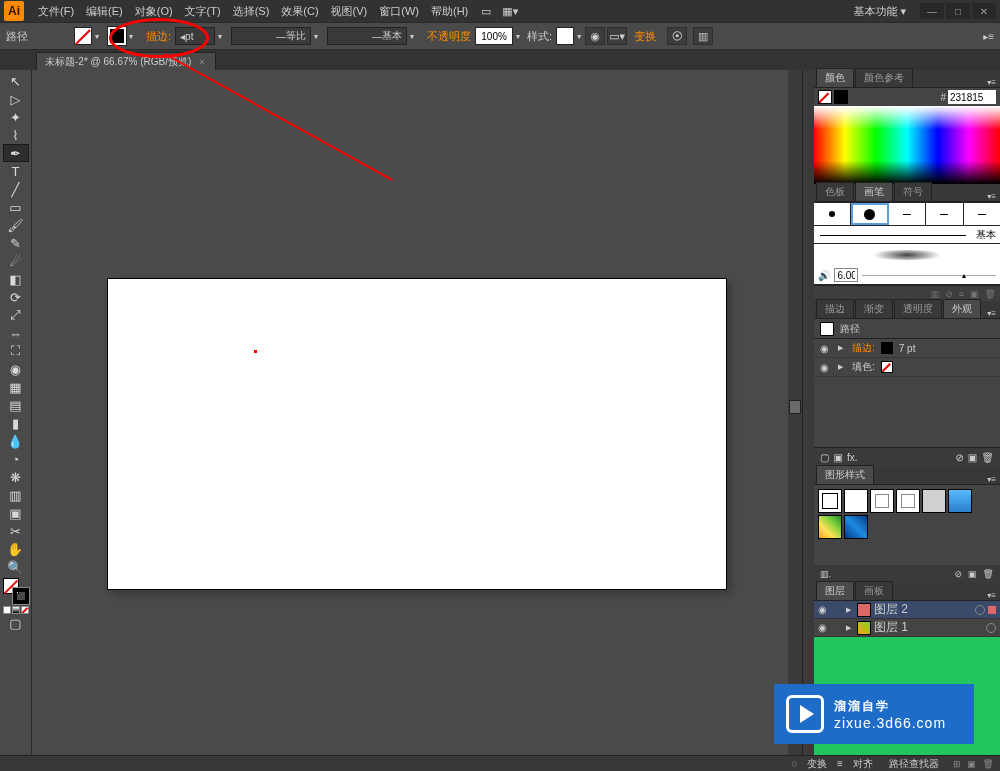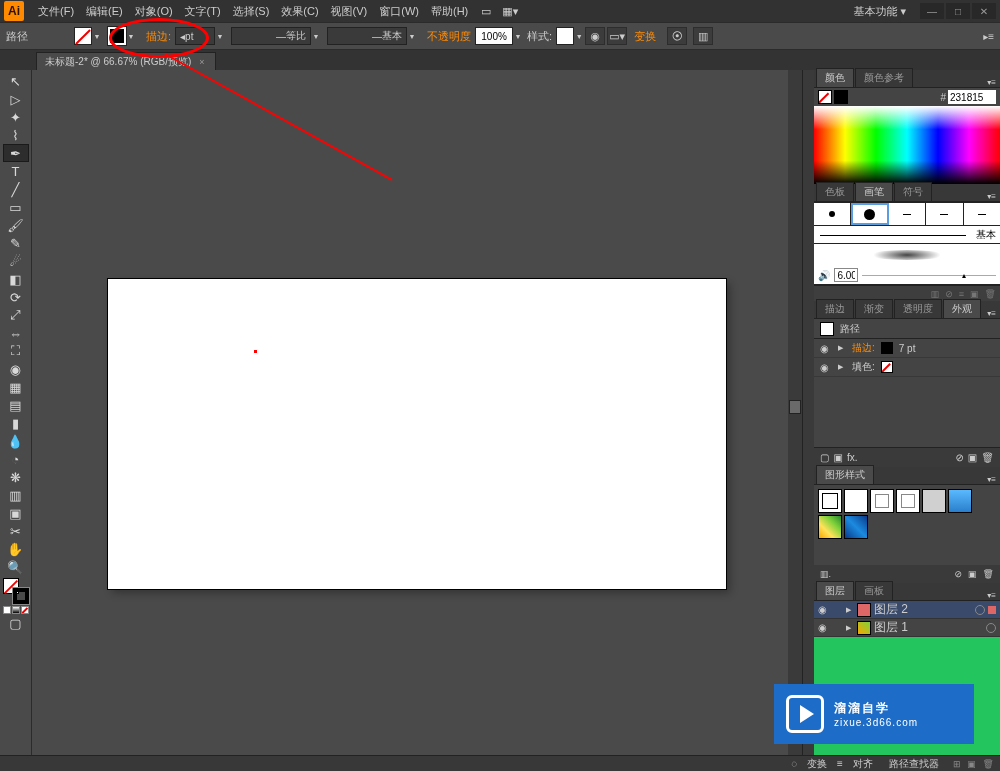--- a/index.html
+++ b/index.html
@@ -138,21 +138,21 @@
 .layers-panel .layer-row .cl { width: 14px; height: 14px; border: 1px solid #000; }
 .layers-panel .layer-row .name { flex: 1; font-size: 12px; }
 .layers-panel .layer-row .target { width: 10px; height: 10px; border: 1px solid #888; border-radius: 50%; }
 
 
 .watermark { position: absolute; right: 26px; bottom: 27px; width: 200px; height: 60px; background: #1d6cc7; display: flex; align-items: center; gap: 10px; padding: 6px 12px; z-index: 20; }
 .watermark .play { width: 38px; height: 38px; border: 3px solid #fff; border-radius: 6px; display: flex; align-items: center; justify-content: center; }
 .watermark .play::after { content: ""; border-left: 14px solid #fff; border-top: 9px solid transparent; border-bottom: 9px solid transparent; margin-left: 3px; }
 .watermark .text { color: #fff; }
 .watermark .text .big { font-size: 12px; font-weight: bold; letter-spacing: 2px; }
-.watermark .text .small { font-size: 10px; letter-spacing: 1px; }
+.watermark .text .small { font-size: 14px; letter-spacing: 1px; }
 
 
 .bottom-panel-strip { height: 16px; background: #383838; border-top: 1px solid #222; display: flex; align-items: center; justify-content: flex-end; padding-right: 6px; gap: 4px; font-size: 10px; color: #ccc; }
 .bottom-panel-strip .btab { padding: 1px 6px; cursor: pointer; }
 .bottom-panel-strip .btns span { font-size: 9px; cursor: pointer; margin-left: 4px; color: #888; }
 
 .rightcol-wrap { display: flex; }
 .rightcol-strip { width: 12px; background: #3a3a3a; border-left: 1px solid #222; }
 </style>
 </head>

